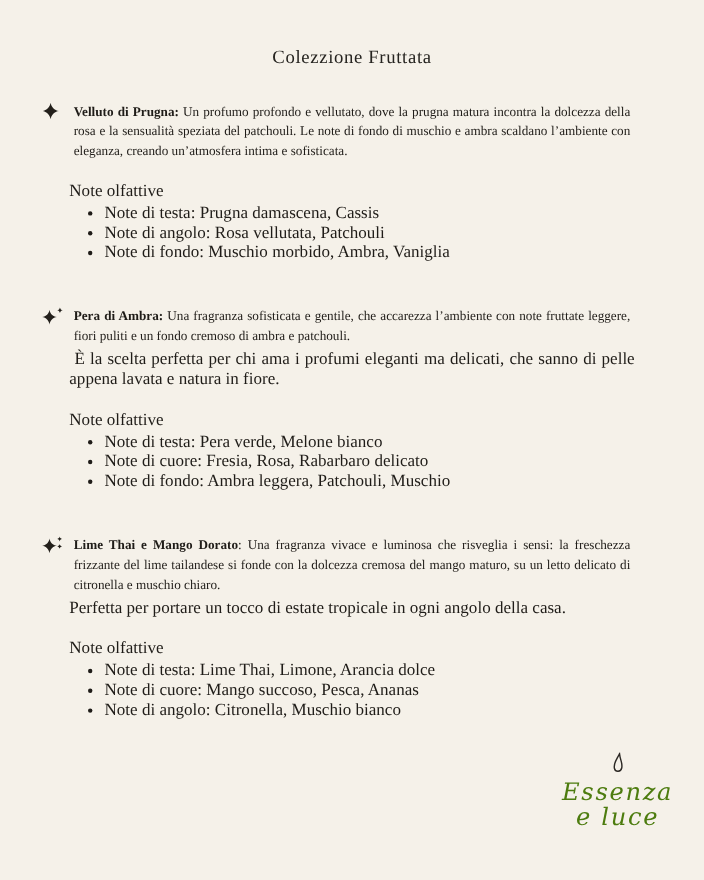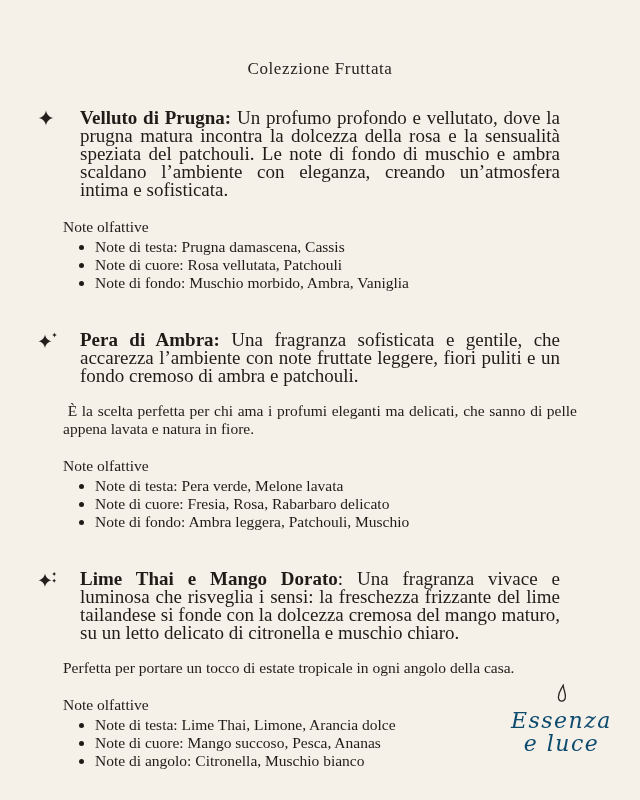--- a/index.html
+++ b/index.html
@@ -29,43 +29,43 @@
     font-style: italic;
     font-weight: 400;
     font-size: 29px;
     line-height: 40px;
     letter-spacing: 3px;
     color: #3a3733;
   }
   .subtitle {
     font-size: 17px;
     line-height: 20px;
-    margin-top: 19px;
+    margin-top: 2px;
     letter-spacing: 0.6px;
     color: #262420;
   }
   .content {
     margin: 30px 63px 0 63px;
   }
   .section {
     position: relative;
   }
   .section + .section {
     margin-top: 39px;
   }
   .star {
     position: absolute;
     left: -25px;
     top: 1px;
     width: 22px;
     height: 18px;
   }
   .desc {
-    margin: 17px;
-    font-size: 19px;
+    margin: 4px;
+    font-size: 12px;
     line-height: 18px;
     text-align: justify;
   }
   .desc-cont {
     margin: 0;
     font-size: 15.5px;
     line-height: 18px;
     text-align: justify;
   }
   .desc-cont:empty { display: none; }
@@ -85,21 +85,21 @@
   }
   ul.notes li {
     font-size: 15.5px;
     line-height: 18px;
   }
   .logo {
     position: absolute;
     right: 28px;
     bottom: 45px;
     text-align: center;
-    color: #0c4a6e;
+    color: #4d7c0f;
   }
   .logo svg {
     display: block;
     margin: 0 auto 1px auto;
   }
   .logo-line {
     font-family: "DejaVu Serif", serif;
     font-style: italic;
     font-size: 22px;
     line-height: 23px;
@@ -121,37 +121,37 @@
     <div class="section">
       <span class="star">
         <svg width="16" height="16" viewBox="0 0 16 16">
           <path d="M8 0.5C8.6 4.5 11.5 7.4 15.5 8 11.5 8.6 8.6 11.5 8 15.5 7.4 11.5 4.5 8.6 0.5 8 4.5 7.4 7.4 4.5 8 0.5Z" fill="#23201b"></path>
         </svg>
       </span>
       <p class="desc"><b class="frag-name">Velluto di Prugna:</b><span> Un profumo profondo e vellutato, dove la prugna matura incontra la dolcezza della rosa e la sensualità speziata del patchouli. Le note di fondo di muschio e ambra scaldano l’ambiente con eleganza, creando un’atmosfera intima e sofisticata.</span></p>
       <p class="notes-title">Note olfattive</p>
       <ul class="notes">
         <li>Note di testa: Prugna damascena, Cassis</li>
-        <li>Note di cuore: Rosa vellutata, Patchouli</li>
+        <li>Note di angolo: Rosa vellutata, Patchouli</li>
         <li>Note di fondo: Muschio morbido, Ambra, Vaniglia</li>
       </ul>
     </div>
 
     <div class="section">
       <span class="star">
         <svg width="21" height="18" viewBox="0 0 21 18">
           <path d="M7 2.5C7.55 6.1 10.1 8.65 13.7 9.2 10.1 9.75 7.55 12.3 7 15.9 6.45 12.3 3.9 9.75 0.3 9.2 3.9 8.65 6.45 6.1 7 2.5Z" fill="#23201b"></path>
           <path d="M16.5 0.5C16.78 2 17.6 2.82 19.1 3.1 17.6 3.38 16.78 4.2 16.5 5.7 16.22 4.2 15.4 3.38 13.9 3.1 15.4 2.82 16.22 2 16.5 0.5Z" fill="#23201b"></path>
         </svg>
       </span>
       <p class="desc"><b class="frag-name">Pera di Ambra:</b><span> Una fragranza sofisticata e gentile, che accarezza l’ambiente con note fruttate leggere, fiori puliti e un fondo cremoso di ambra e patchouli.</span></p>
       <p class="desc-cont">&nbsp;È la scelta perfetta per chi ama i profumi eleganti ma delicati, che sanno di pelle appena lavata e natura in fiore.</p>
       <p class="notes-title">Note olfattive</p>
       <ul class="notes">
-        <li>Note di testa: Pera verde, Melone lavata</li>
+        <li>Note di testa: Pera verde, Melone bianco</li>
         <li>Note di cuore: Fresia, Rosa, Rabarbaro delicato</li>
         <li>Note di fondo: Ambra leggera, Patchouli, Muschio</li>
       </ul>
     </div>
 
     <div class="section">
       <span class="star">
         <svg width="21" height="18" viewBox="0 0 21 18">
           <path d="M7 2.5C7.55 6.1 10.1 8.65 13.7 9.2 10.1 9.75 7.55 12.3 7 15.9 6.45 12.3 3.9 9.75 0.3 9.2 3.9 8.65 6.45 6.1 7 2.5Z" fill="#23201b"></path>
           <path d="M16.2 0.8C16.44 2.05 17.13 2.74 18.38 2.98 17.13 3.22 16.44 3.91 16.2 5.16 15.96 3.91 15.27 3.22 14.02 2.98 15.27 2.74 15.96 2.05 16.2 0.8Z" fill="#23201b"></path>

